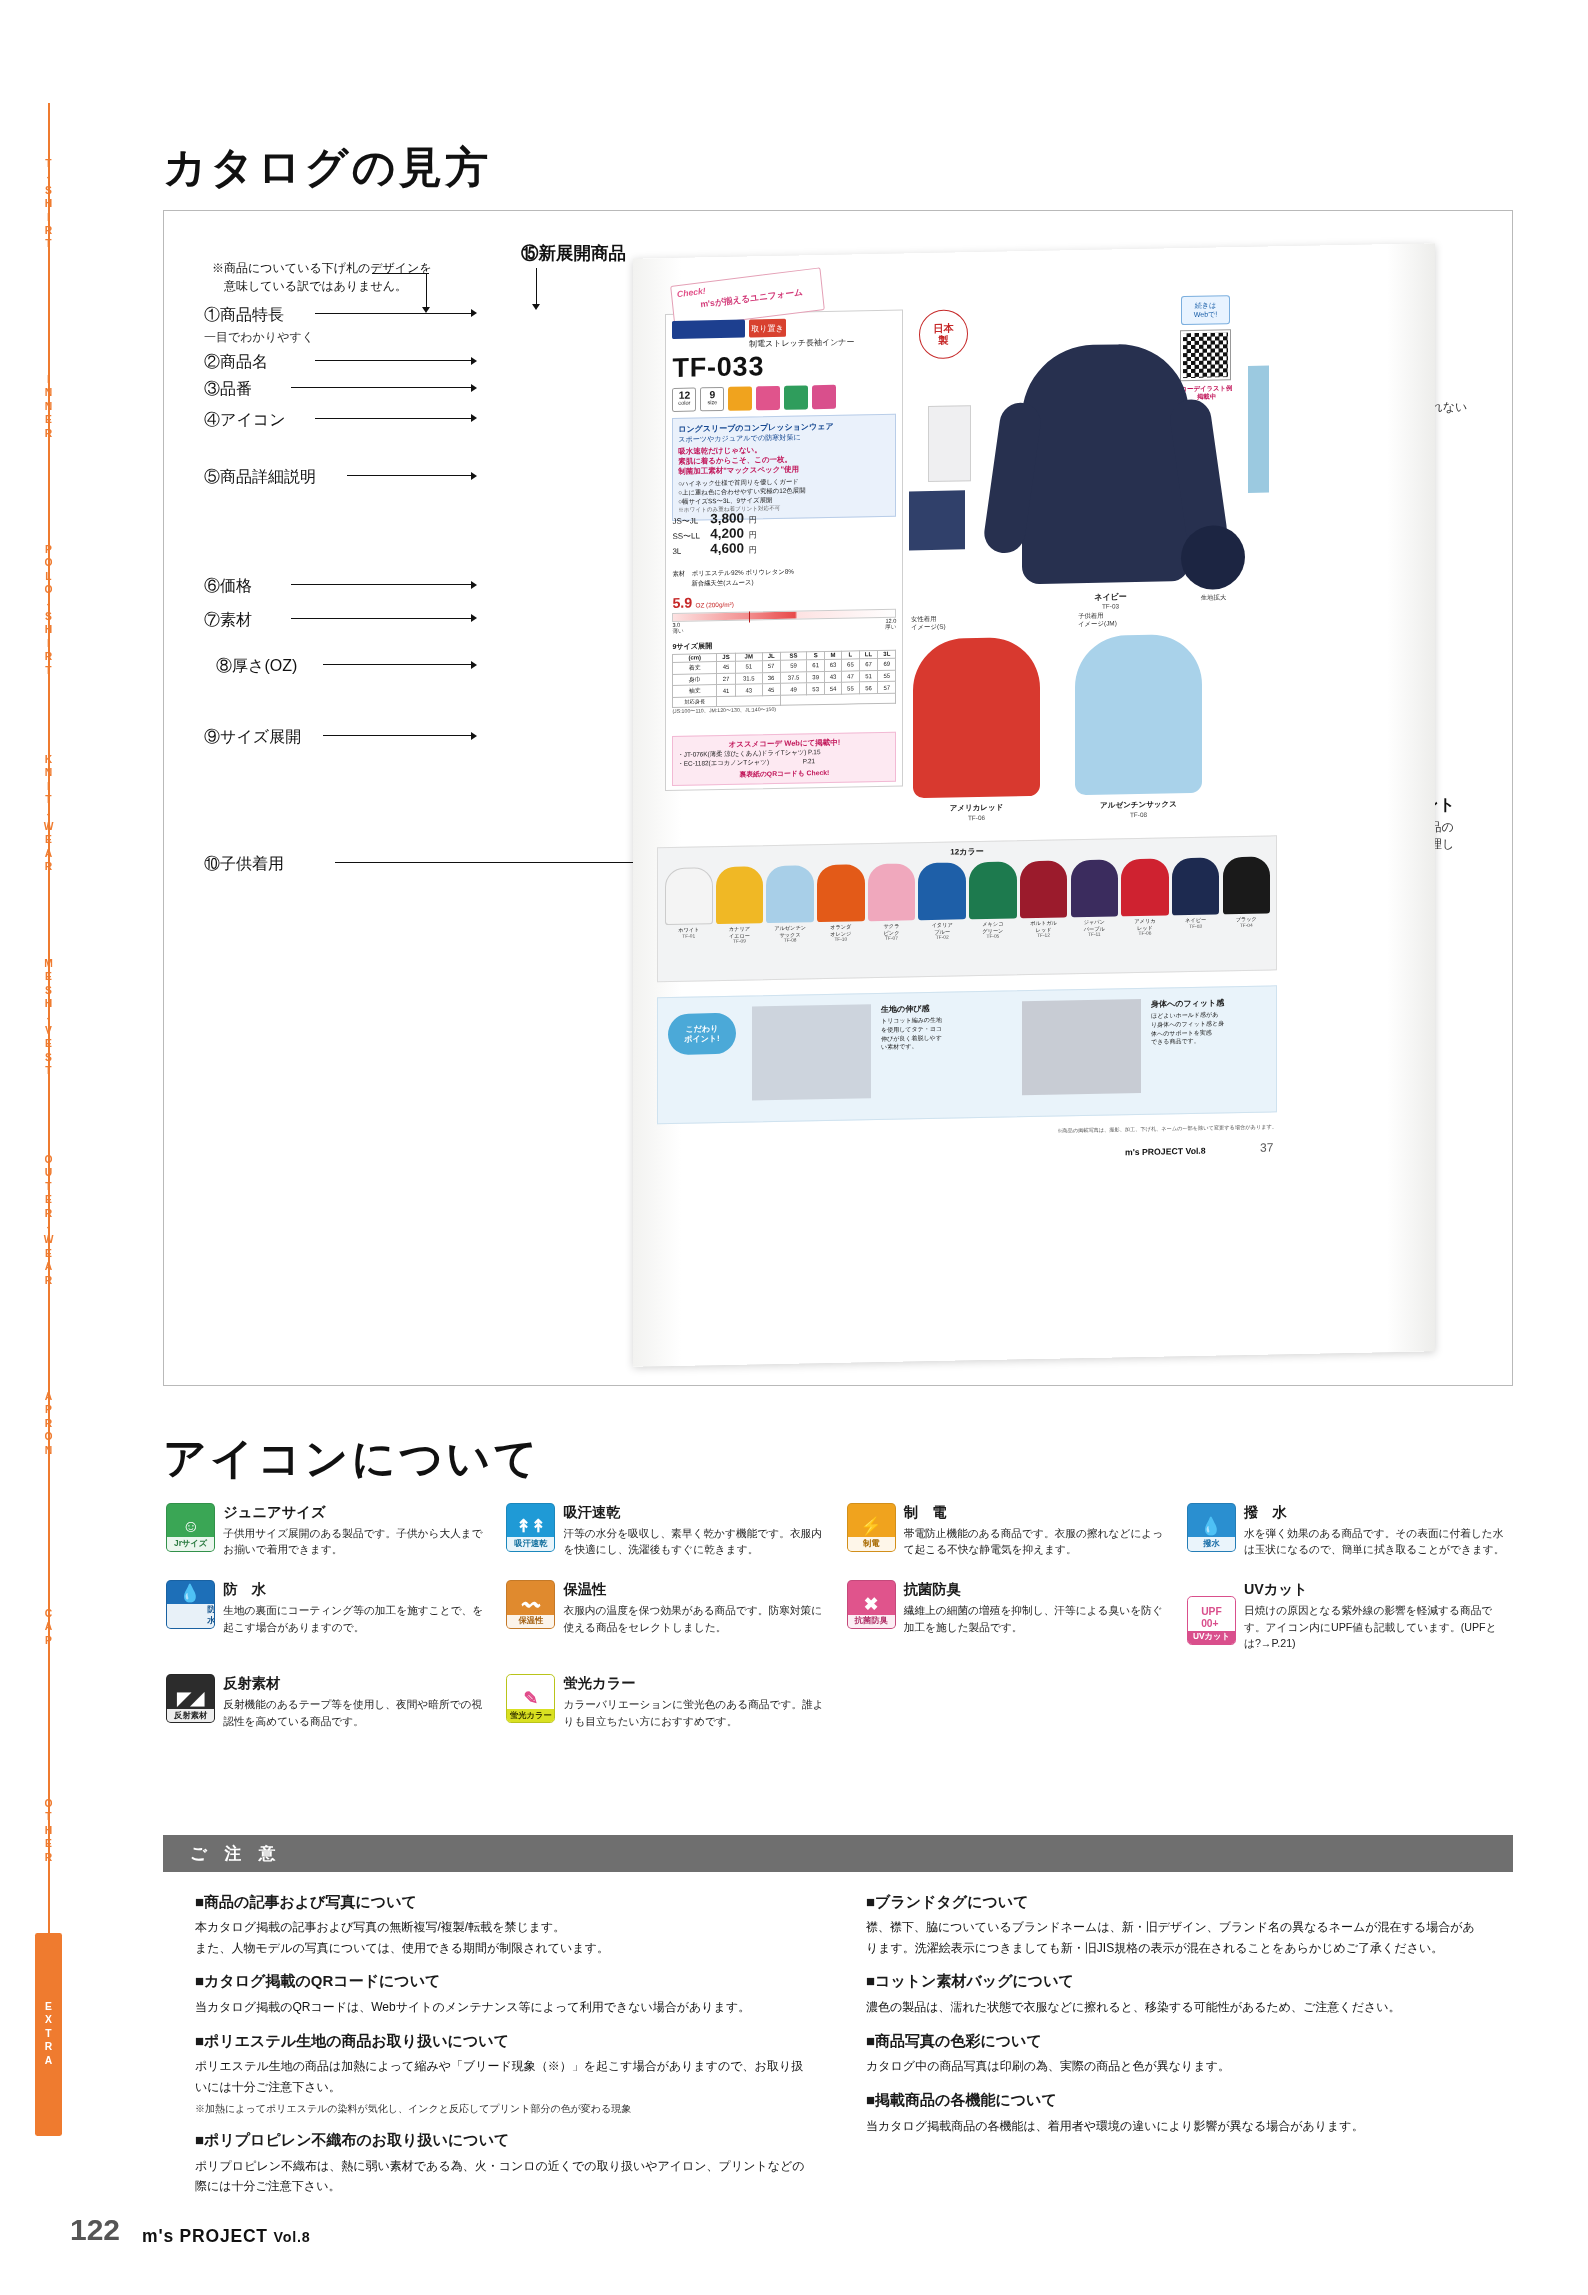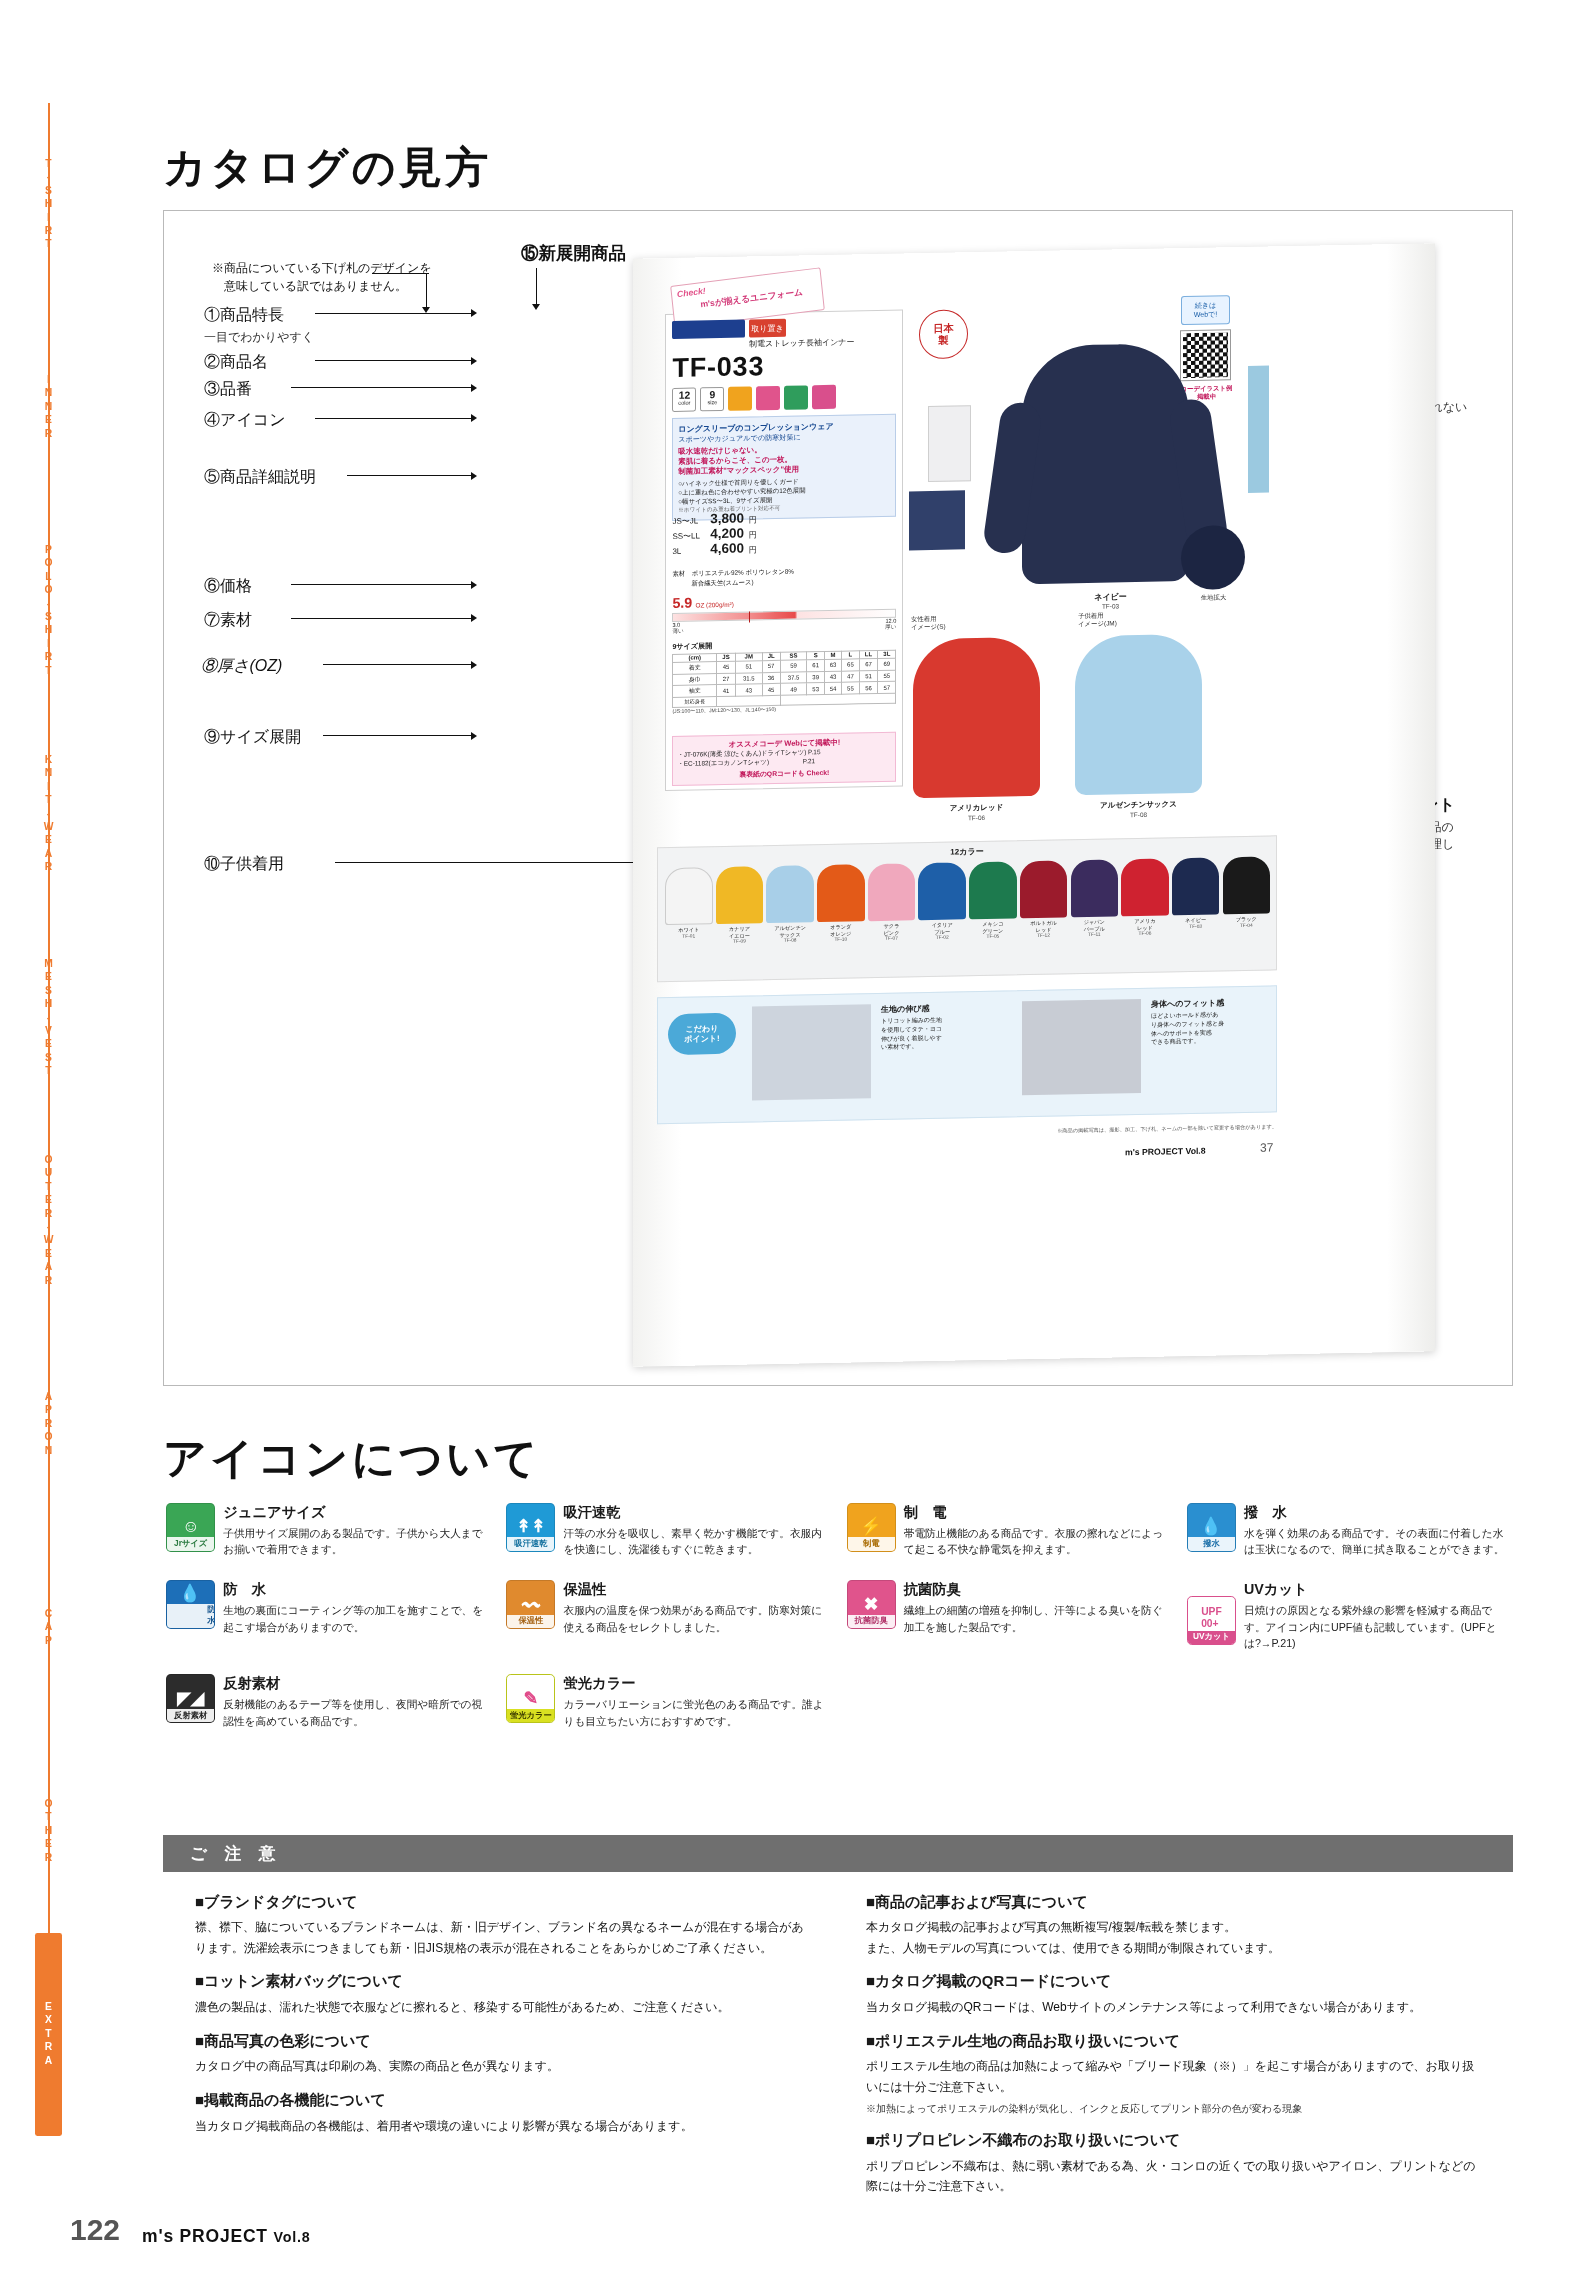--- a/index.html
+++ b/index.html
@@ -176,21 +176,21 @@
   </div>
   <div class="lead" style="left:127px;top:373px;width:183px;"></div>
   <div class="arrow-head" style="left:307px;top:370px;"></div>
 
   <div class="callout" style="left:40px;top:399px;">
     <span>⑦</span><span>素材</span>
   </div>
   <div class="lead" style="left:127px;top:407px;width:183px;"></div>
   <div class="arrow-head" style="left:307px;top:403px;"></div>
 
-  <div class="callout" style="left:37px;top:445px;font-style:italic;">
+  <div class="callout" style="left:52px;top:445px;">
     <span>⑧</span><span>厚さ(OZ)</span>
   </div>
   <div class="lead" style="left:159px;top:453px;width:151px;"></div>
   <div class="arrow-head" style="left:307px;top:450px;"></div>
 
   <div class="callout" style="left:40px;top:516px;text-align:center;">
     <span>⑨</span><span>サイズ展開</span>
   </div>
   <div class="lead" style="left:159px;top:524px;width:151px;"></div>
   <div class="arrow-head" style="left:307px;top:521px;"></div>
@@ -645,41 +645,41 @@
 
   </div>
 </div>
 
 <div id="notice">
   <div id="notice-head">
     <span>ご 注 意</span>
   </div>
   <div id="notice-body">
     <div>
-      <div class="nb-title">■ブランドタグについて</div>
-      <p class="nb-p">襟、襟下、脇についているブランドネームは、新・旧デザイン、ブランド名の異なるネームが混在する場合があります。洗濯絵表示につきましても新・旧JIS規格の表示が混在されることをあらかじめご了承ください。</p>
-      <div class="nb-title">■コットン素材バッグについて</div>
-      <p class="nb-p">濃色の製品は、濡れた状態で衣服などに擦れると、移染する可能性があるため、ご注意ください。</p>
-      <div class="nb-title">■商品写真の色彩について</div>
-      <p class="nb-p">カタログ中の商品写真は印刷の為、実際の商品と色が異なります。</p>
-      <div class="nb-title">■掲載商品の各機能について</div>
-      <p class="nb-p">当カタログ掲載商品の各機能は、着用者や環境の違いにより影響が異なる場合があります。</p>
-    </div>
-    <div>
       <div class="nb-title">■商品の記事および写真について</div>
       <p class="nb-p" style="white-space:pre-line;">本カタログ掲載の記事および写真の無断複写/複製/転載を禁じます。
 また、人物モデルの写真については、使用できる期間が制限されています。</p>
       <div class="nb-title">■カタログ掲載のQRコードについて</div>
       <p class="nb-p">当カタログ掲載のQRコードは、Webサイトのメンテナンス等によって利用できない場合があります。</p>
       <div class="nb-title">■ポリエステル生地の商品お取り扱いについて</div>
       <p class="nb-p">ポリエステル生地の商品は加熱によって縮みや「ブリード現象（※）」を起こす場合がありますので、お取り扱いには十分ご注意下さい。</p>
       <p class="nb-small">※加熱によってポリエステルの染料が気化し、インクと反応してプリント部分の色が変わる現象</p>
       <div class="nb-title">■ポリプロピレン不織布のお取り扱いについて</div>
       <p class="nb-p">ポリプロピレン不織布は、熱に弱い素材である為、火・コンロの近くでの取り扱いやアイロン、プリントなどの際には十分ご注意下さい。</p>
     </div>
+    <div>
+      <div class="nb-title">■ブランドタグについて</div>
+      <p class="nb-p">襟、襟下、脇についているブランドネームは、新・旧デザイン、ブランド名の異なるネームが混在する場合があります。洗濯絵表示につきましても新・旧JIS規格の表示が混在されることをあらかじめご了承ください。</p>
+      <div class="nb-title">■コットン素材バッグについて</div>
+      <p class="nb-p">濃色の製品は、濡れた状態で衣服などに擦れると、移染する可能性があるため、ご注意ください。</p>
+      <div class="nb-title">■商品写真の色彩について</div>
+      <p class="nb-p">カタログ中の商品写真は印刷の為、実際の商品と色が異なります。</p>
+      <div class="nb-title">■掲載商品の各機能について</div>
+      <p class="nb-p">当カタログ掲載商品の各機能は、着用者や環境の違いにより影響が異なる場合があります。</p>
+    </div>
   </div>
 </div>
 
 <div id="footer">
   <div id="pageno">122</div>
   <div id="foot-brand">
     <span>m's PROJECT</span>
     <span class="vol">Vol.8</span>
   </div>
 </div>

